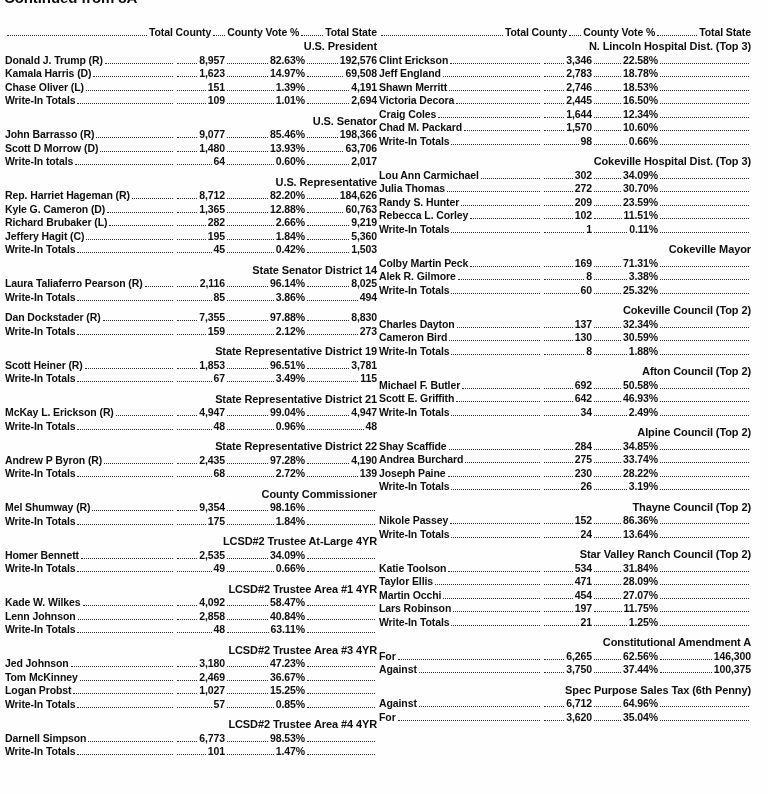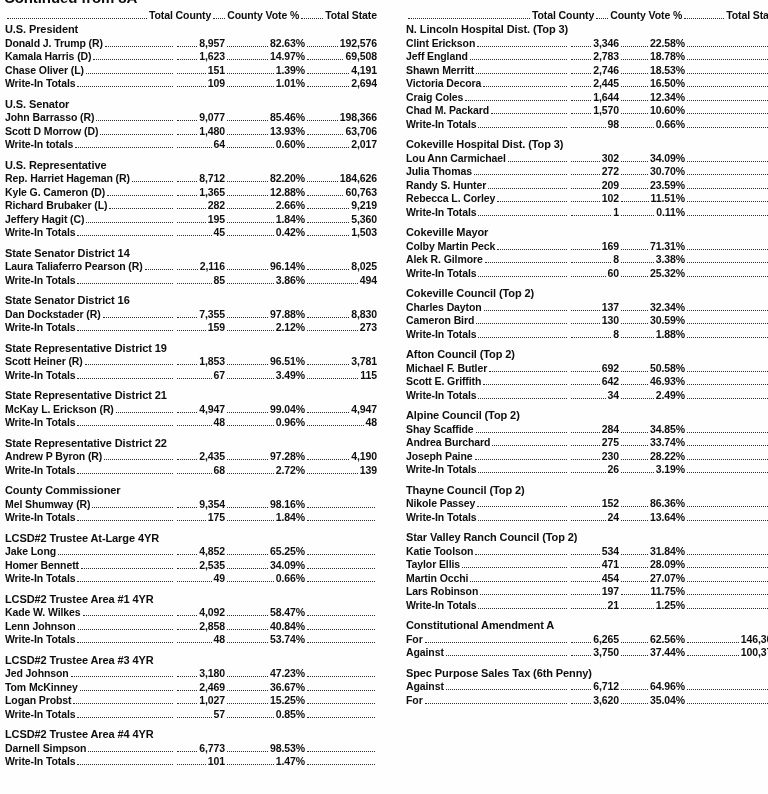--- a/index.html
+++ b/index.html
@@ -13,37 +13,38 @@
     color:#0e0e0e;
     letter-spacing:-0.1px;
   }
   .continued{
     position:absolute;top:-10px;left:4px;
     font-size:15px;line-height:15px;font-weight:bold;
     white-space:nowrap;
   }
   .cols{
     display:flex;
-    padding:9px 4px 0 5px;
-    gap:29px;
+    padding:26px 4px 0 5px;
+    gap:2px;
   }
   .col{width:372px;flex:0 0 372px;
     --wcounty:50px; --wpct:80px; --wstate:72px; --lead3:22px;}
   .col.col-1{--wpct:66px; --wstate:93px; --lead3:40px;}
 
   .row,.col-header{
     display:flex;
     height:13.5px;line-height:13.5px;
     font-size:10.5px;
     white-space:nowrap;
   }
   .sec-title{
     font-size:11px;
     height:13.5px;line-height:13.5px;
     white-space:nowrap;
+    text-align:right;
   }
   section{margin-top:7px;}
   section.first{margin-top:0;}
   .col-header{margin-bottom:0.5px;}
 
   .leader{
     flex:1 1 6px;min-width:4px;
     align-self:flex-end;
     border-bottom:1.6px dotted #2c2c2c;
     margin:0 2px 3.5px 2px;
@@ -303,21 +304,20 @@
               <span class="leader"></span>
               <span class="val">3.86%</span>
             </span>
             <span class="zone z-state">
               <span class="leader"></span>
               <span class="val">494</span>
             </span>
           </div>
         </section>
         <section class="section">
-          <div class="sec-title">State Senator District 16</div>
           <div class="row">
             <span class="name">Dan Dockstader (R)</span>
             <span class="leader"></span>
             <span class="zone z-county">
               <span class="leader"></span>
               <span class="val">7,355</span>
             </span>
             <span class="zone z-pct">
               <span class="leader"></span>
               <span class="val">97.88%</span>
@@ -480,36 +480,20 @@
             </span>
             <span class="zone z-state">
               <span class="leader"></span>
               <span class="val"></span>
             </span>
           </div>
         </section>
         <section class="section">
           <div class="sec-title">LCSD#2 Trustee At-Large 4YR</div>
           <div class="row">
-            <span class="name">Jake Long</span>
-            <span class="leader"></span>
-            <span class="zone z-county">
-              <span class="leader"></span>
-              <span class="val">4,852</span>
-            </span>
-            <span class="zone z-pct">
-              <span class="leader"></span>
-              <span class="val">65.25%</span>
-            </span>
-            <span class="zone z-state">
-              <span class="leader"></span>
-              <span class="val"></span>
-            </span>
-          </div>
-          <div class="row">
             <span class="name">Homer Bennett</span>
             <span class="leader"></span>
             <span class="zone z-county">
               <span class="leader"></span>
               <span class="val">2,535</span>
             </span>
             <span class="zone z-pct">
               <span class="leader"></span>
               <span class="val">34.09%</span>
             </span>
@@ -571,21 +555,21 @@
           </div>
           <div class="row">
             <span class="name">Write-In Totals</span>
             <span class="leader"></span>
             <span class="zone z-county">
               <span class="leader"></span>
               <span class="val">48</span>
             </span>
             <span class="zone z-pct">
               <span class="leader"></span>
-              <span class="val">53.74%</span>
+              <span class="val">63.11%</span>
             </span>
             <span class="zone z-state">
               <span class="leader"></span>
               <span class="val"></span>
             </span>
           </div>
         </section>
         <section class="section">
           <div class="sec-title">LCSD#2 Trustee Area #3 4YR</div>
           <div class="row">

